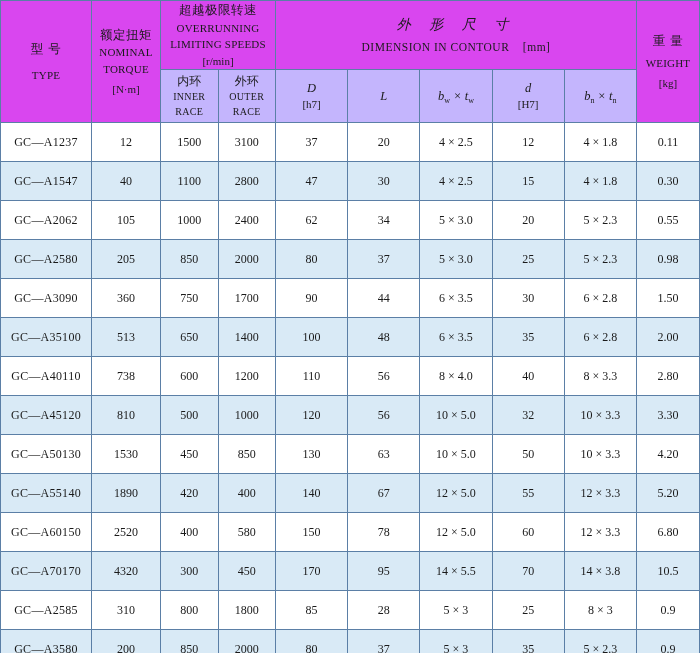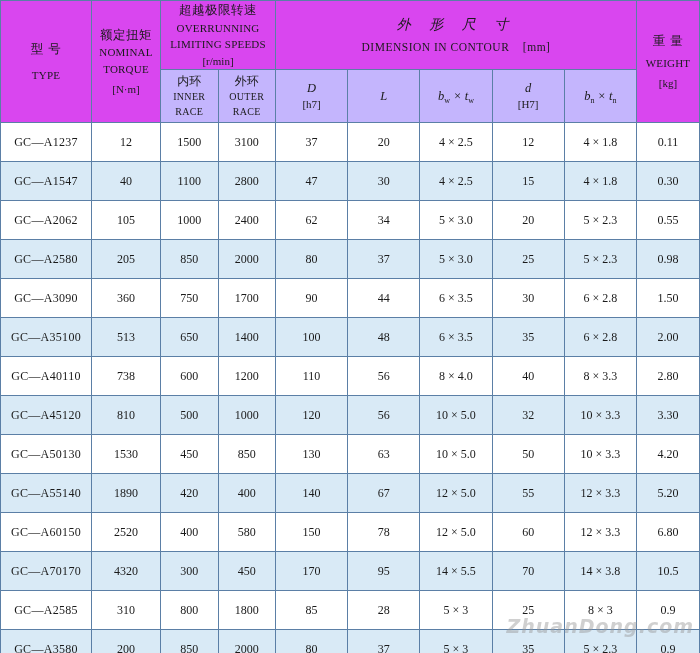--- a/index.html
+++ b/index.html
@@ -337,14 +337,13 @@
           <td>2000</td>
           <td>80</td>
           <td>37</td>
           <td>5 × 3</td>
           <td>35</td>
           <td>5 × 2.3</td>
           <td>0.9</td>
         </tr>
       </tbody>
 </table>
-<div class="watermark">ZhuanDong.com</div>
 </div>
 
 </body></html>

